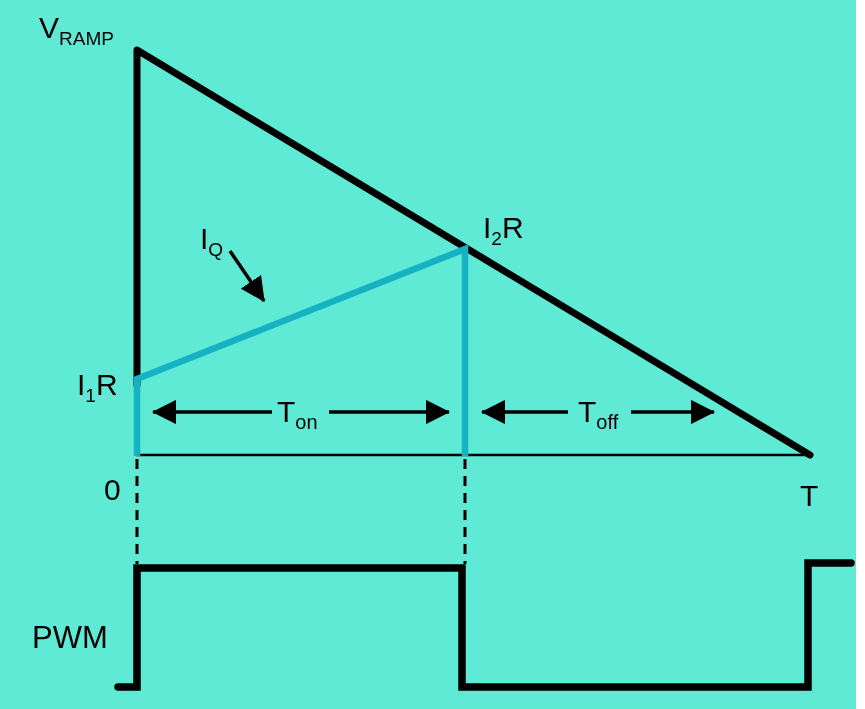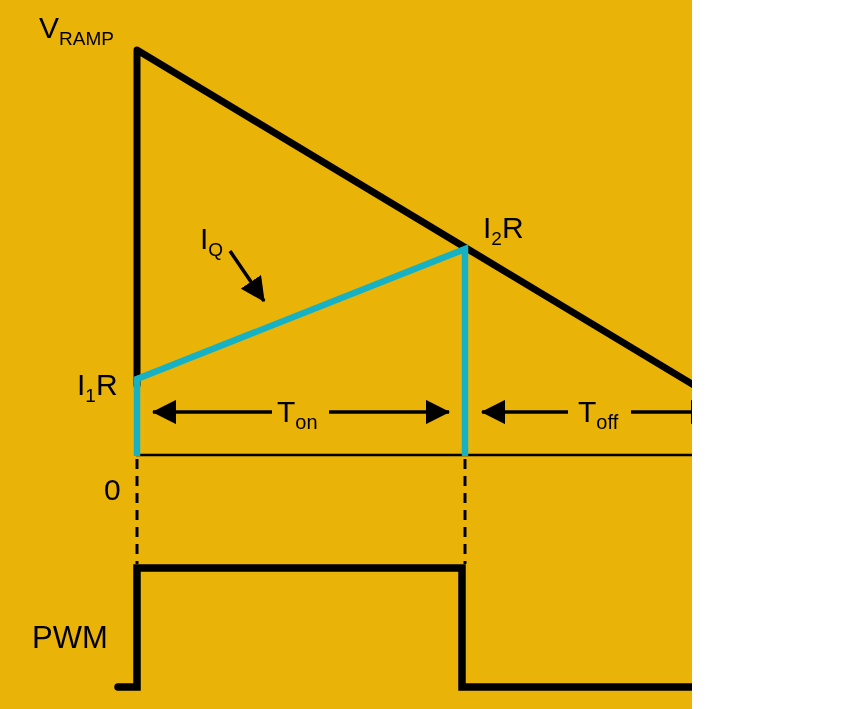--- a/index.html
+++ b/index.html
@@ -2,23 +2,23 @@
 <html><head>
 <meta charset="utf-8">
 <style>
   html, body {
     margin: 0;
     padding: 0;
     background: #ffffff;
   }
   .stage {
     position: relative;
-    width: 692px;
+    width: 856px;
     height: 709px;
-    background: #eab308;
+    background: #5eead4;
     overflow: hidden;
   }
   svg {
     display: block;
   }
   text {
     font-family: "Liberation Sans", "DejaVu Sans", sans-serif;
     fill: #000000;
   }
   .lbl      { font-size: 30px; }

